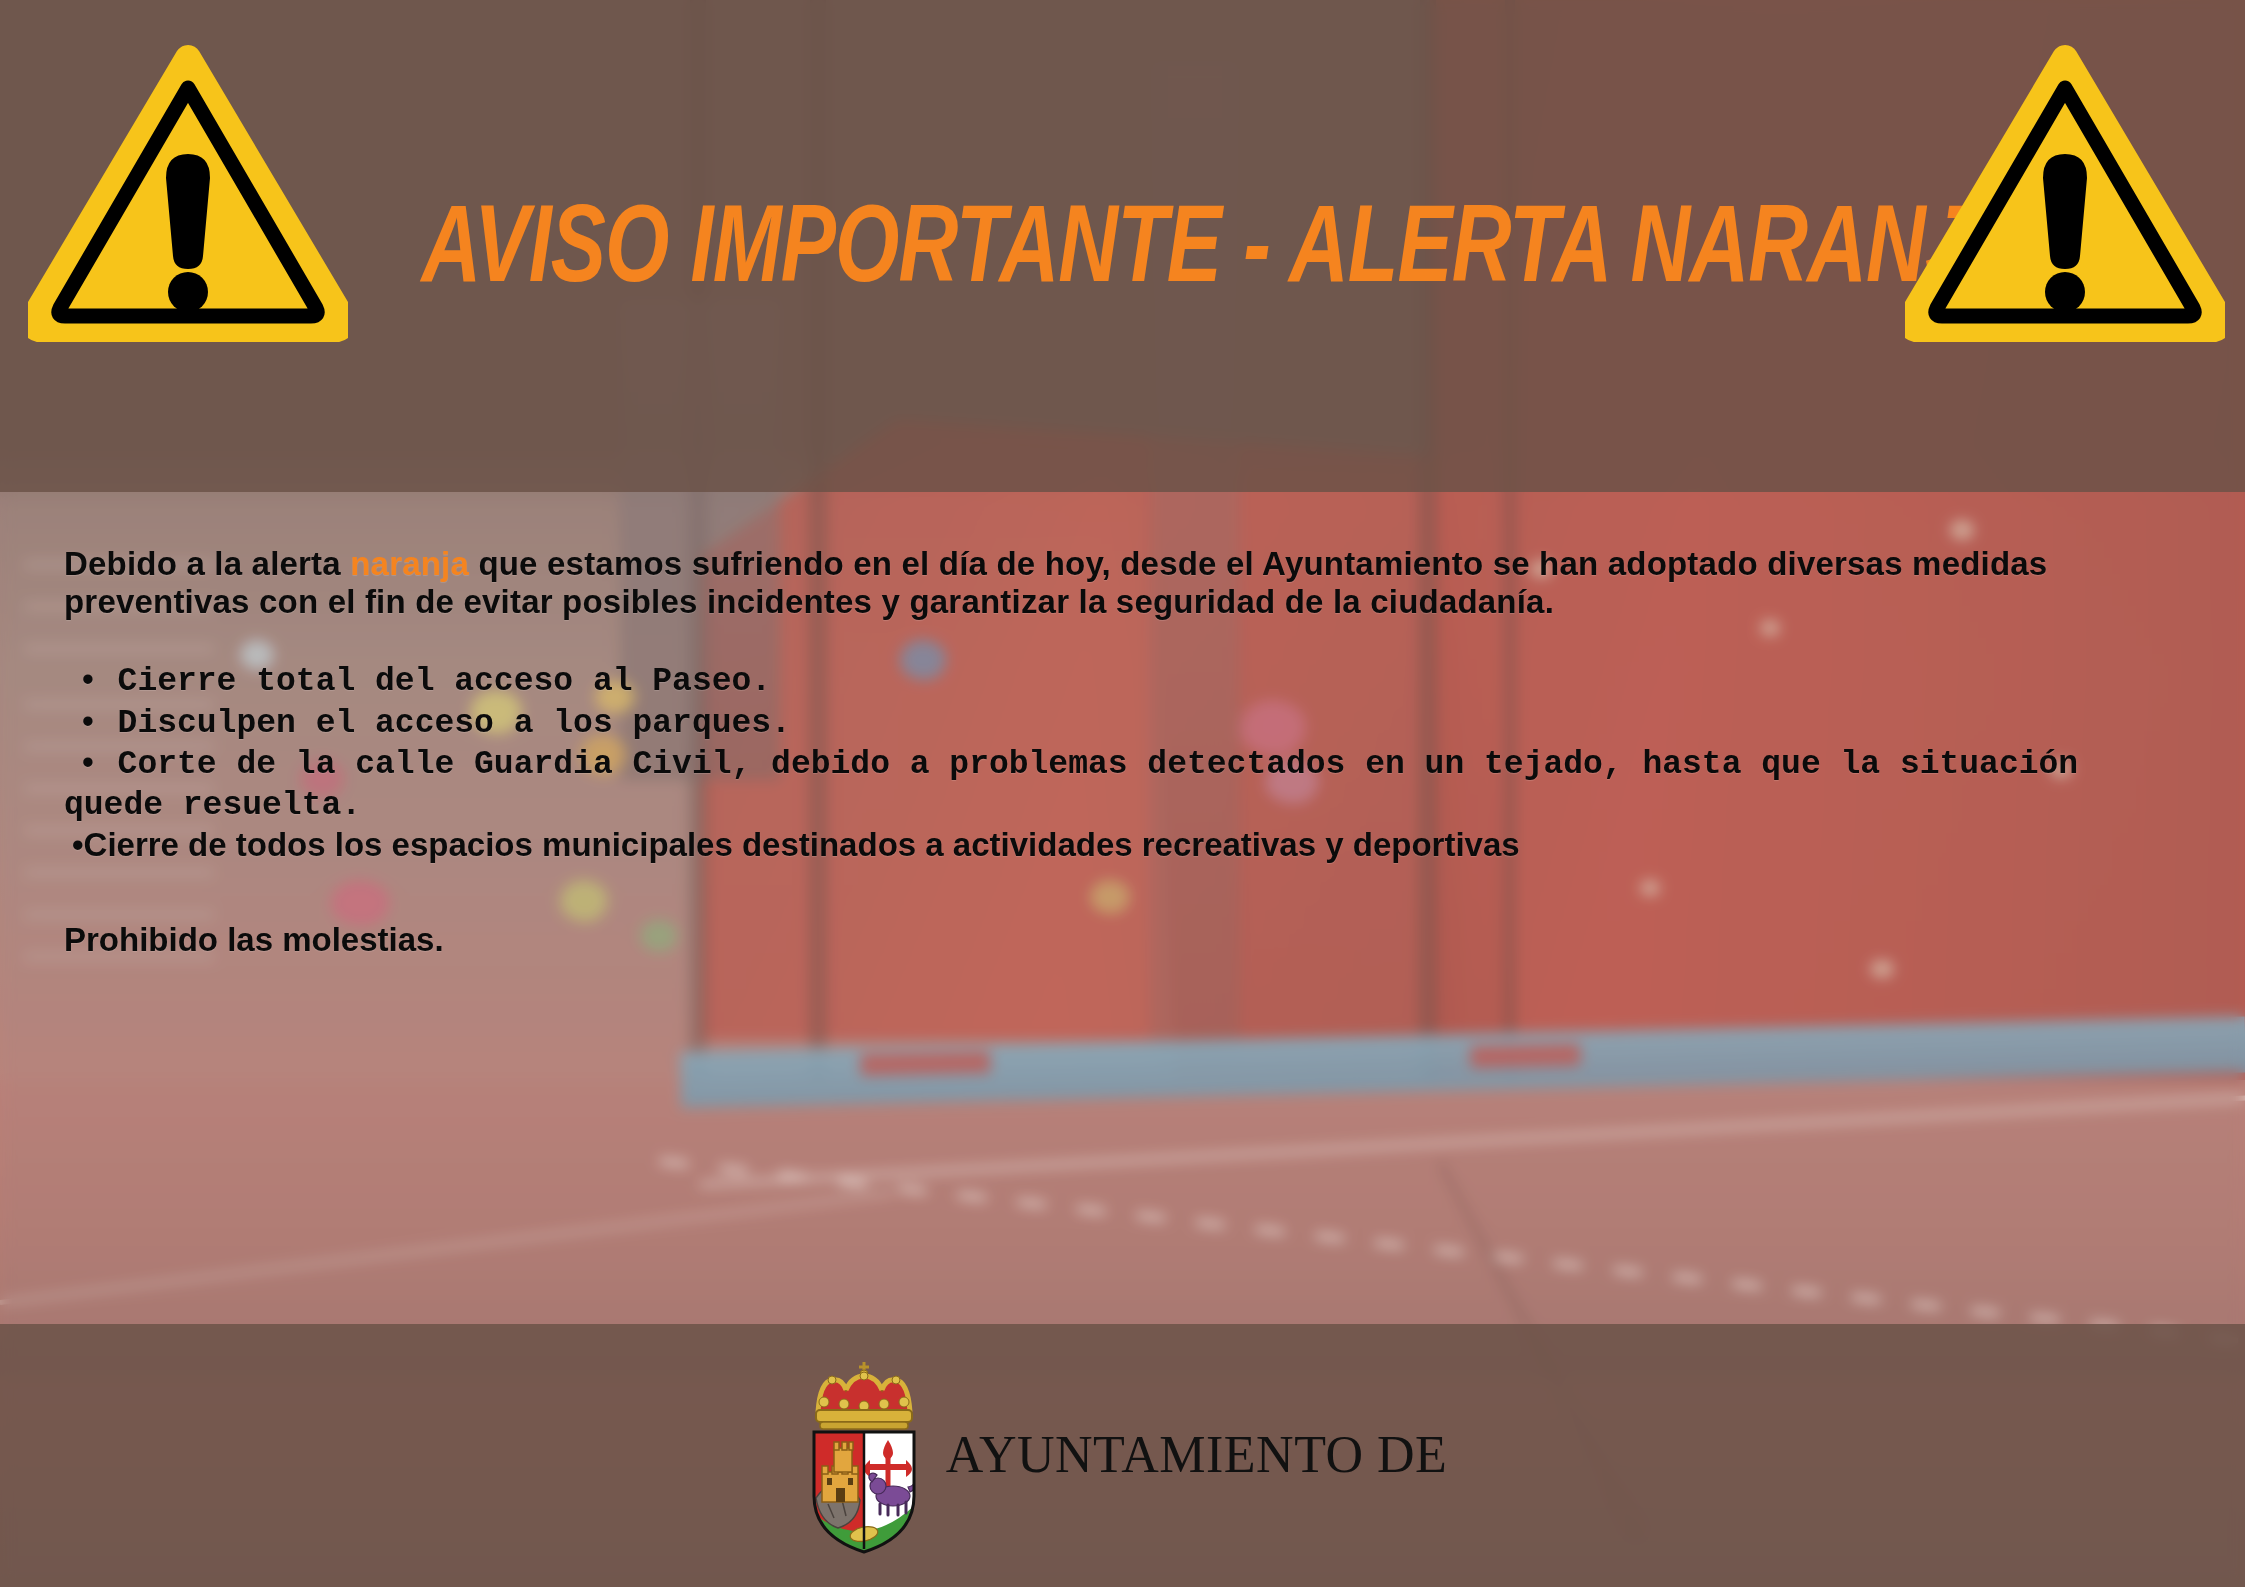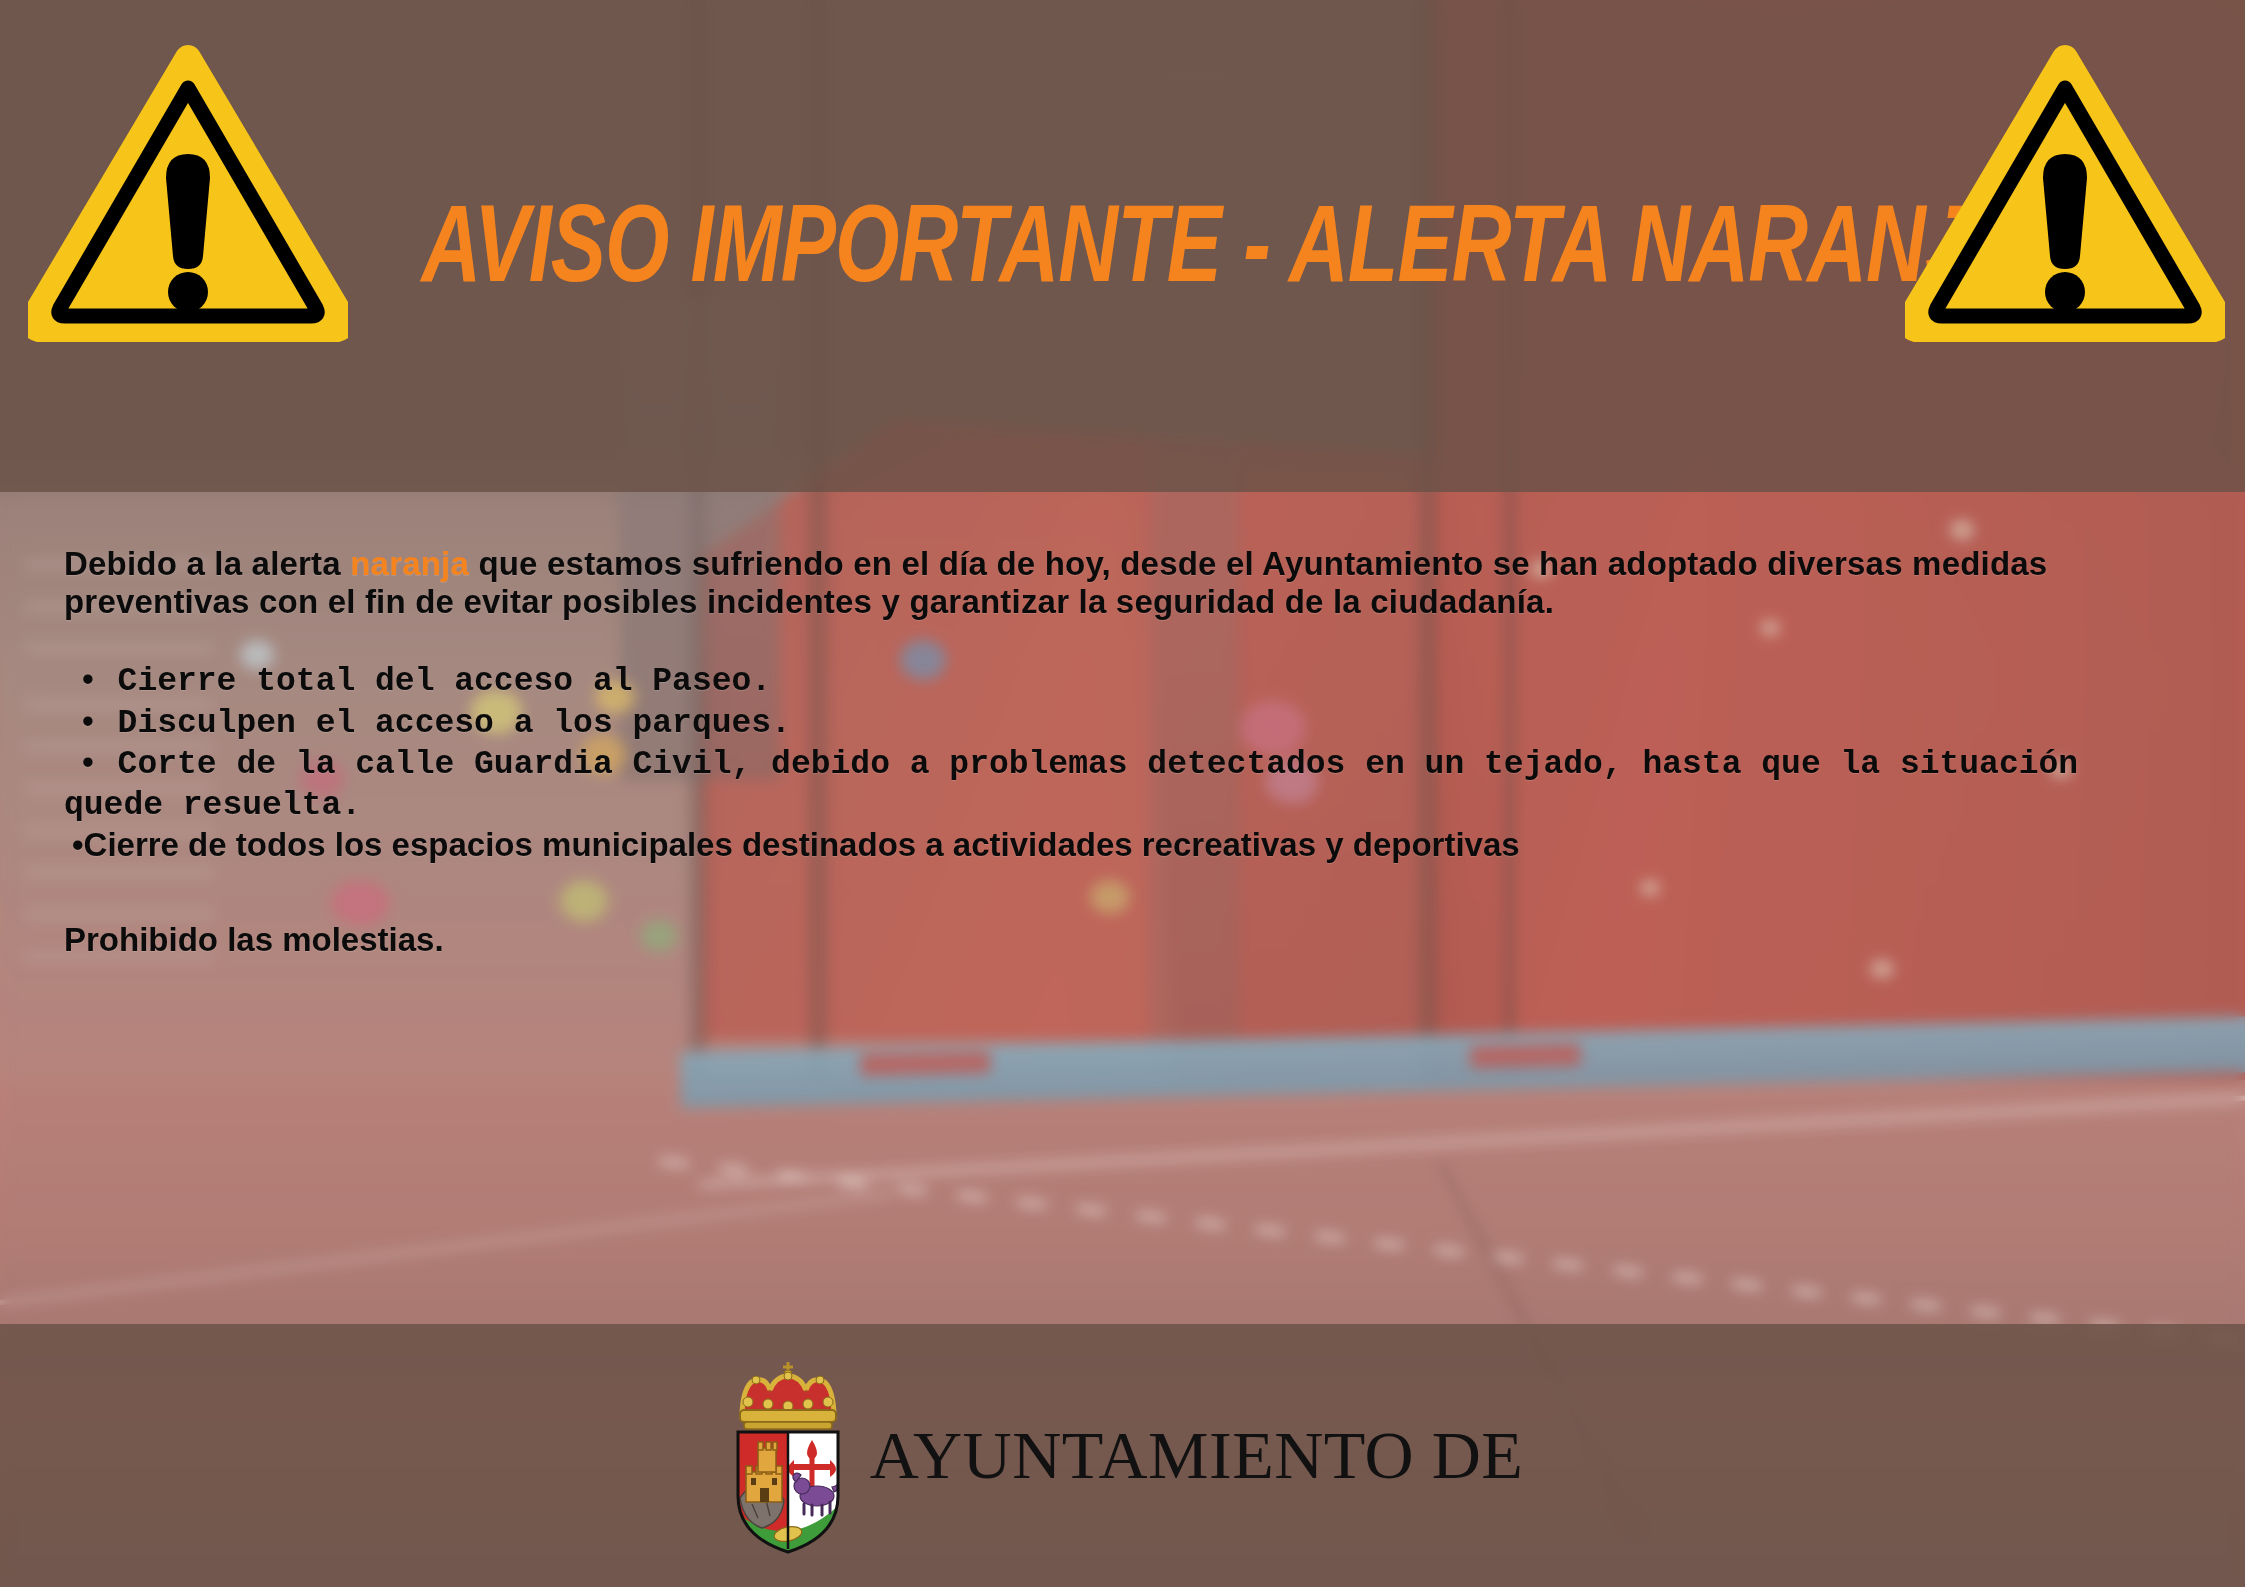--- a/index.html
+++ b/index.html
@@ -232,21 +232,21 @@
   }
   .logo {
     display: flex;
     align-items: center;
     gap: 16px;
   }
   .crest { width: 132px; height: 200px; display: block; }
   .logo-text {
     font-family: "Liberation Serif", serif;
     color: #111111;
-    font-size: 68px;
+    font-size: 52px;
     line-height: 1.04;
     letter-spacing: .5px;
   }
   .logo-text span { display: block; white-space: nowrap; }
 </style>
 </head>
 <body>
 
 <div class="poster">
 

